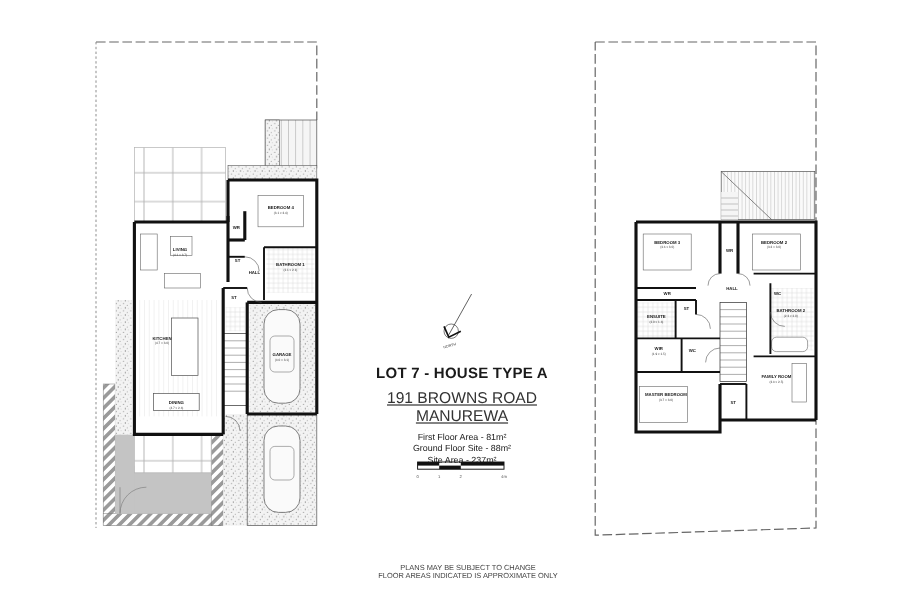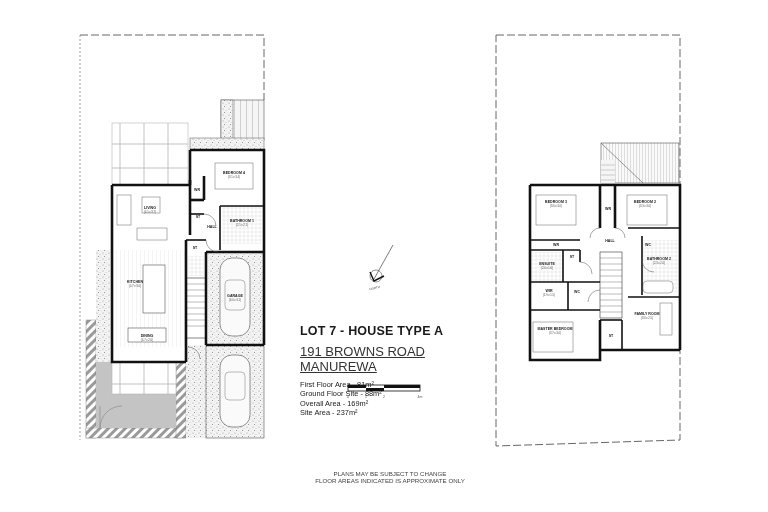--- a/index.html
+++ b/index.html
@@ -1,20 +1,20 @@
 <!DOCTYPE html>
 <html><head>
 <meta charset="utf-8">
 <style>
   html, body { margin:0; padding:0; background:#ffffff; }
   body { width:768px; height:512px; position:relative; overflow:hidden; font-family:"Liberation Sans", sans-serif; color:#1a1a1a; }
   svg { position:absolute; left:0; top:0; }
   .rl { font-family:"Liberation Sans", sans-serif; font-size:3.6px; fill:#222; text-anchor:middle; font-weight:bold; }
   .rs { font-family:"Liberation Sans", sans-serif; font-size:2.6px; fill:#444; text-anchor:middle; }
-  #title-block { position:absolute; left:300px; top:324px; width:170px; }
+  #title-block { position:absolute; left:300px; top:304px; width:170px; text-align:center; }
   #lot-title { font-size:12.5px; font-weight:bold; letter-spacing:0.2px; margin:0; }
   #address { font-size:13px; margin-top:6px; color:#333;text-decoration:underline; }
   .area { font-size:7.4px; font-weight:normal; line-height:9.4px; }
   #areas { margin-top:6px; }
   #disclaimer { position:absolute; left:280px; top:470px; width:220px; text-align:center; font-size:6.2px; line-height:7.4px; color:#444; }
   #north-label { font-size:3px; }
 </style>
 </head>
 <body>
 
@@ -275,21 +275,20 @@
     <text class="rl" x="611" y="337">ST</text>
   </g>
 </svg>
 
 <div id="title-block">
   <div id="lot-title">LOT 7 - HOUSE TYPE A</div>
   <div id="address">191 BROWNS ROAD MANUREWA</div>
   <div id="areas">
     <div class="area">First Floor Area - 81m²</div>
     <div class="area">Ground Floor Site - 88m²</div>
-    <div class="area">Overall Area - 169m²</div>
     <div class="area">Site Area - 237m²</div>
   </div>
 </div>
 
 <div id="disclaimer">
   <div>PLANS MAY BE SUBJECT TO CHANGE</div>
   <div>FLOOR AREAS INDICATED IS APPROXIMATE ONLY</div>
 </div>
 
 </body></html>

